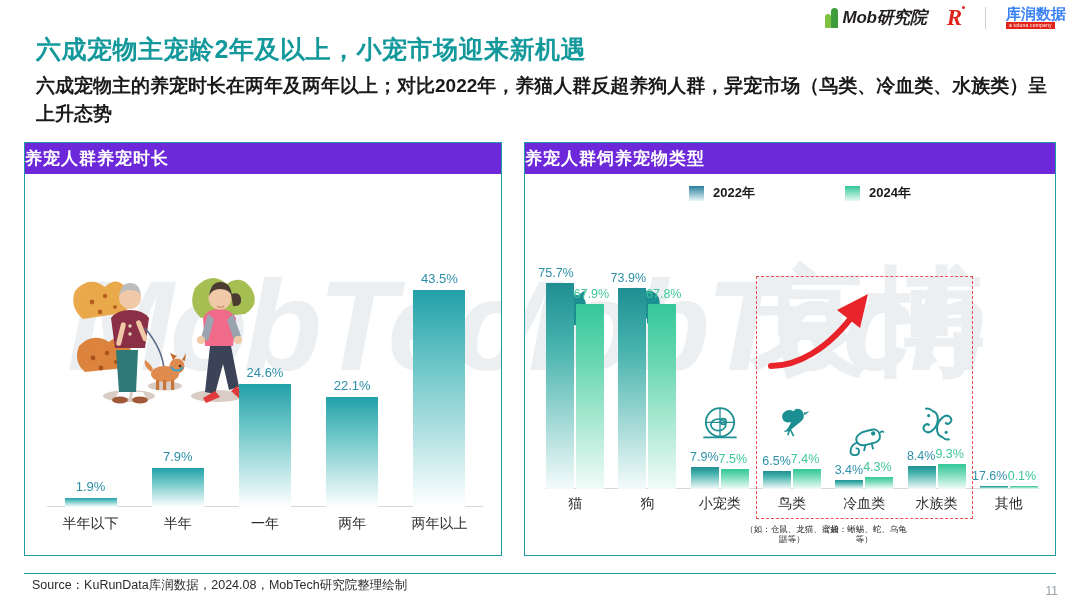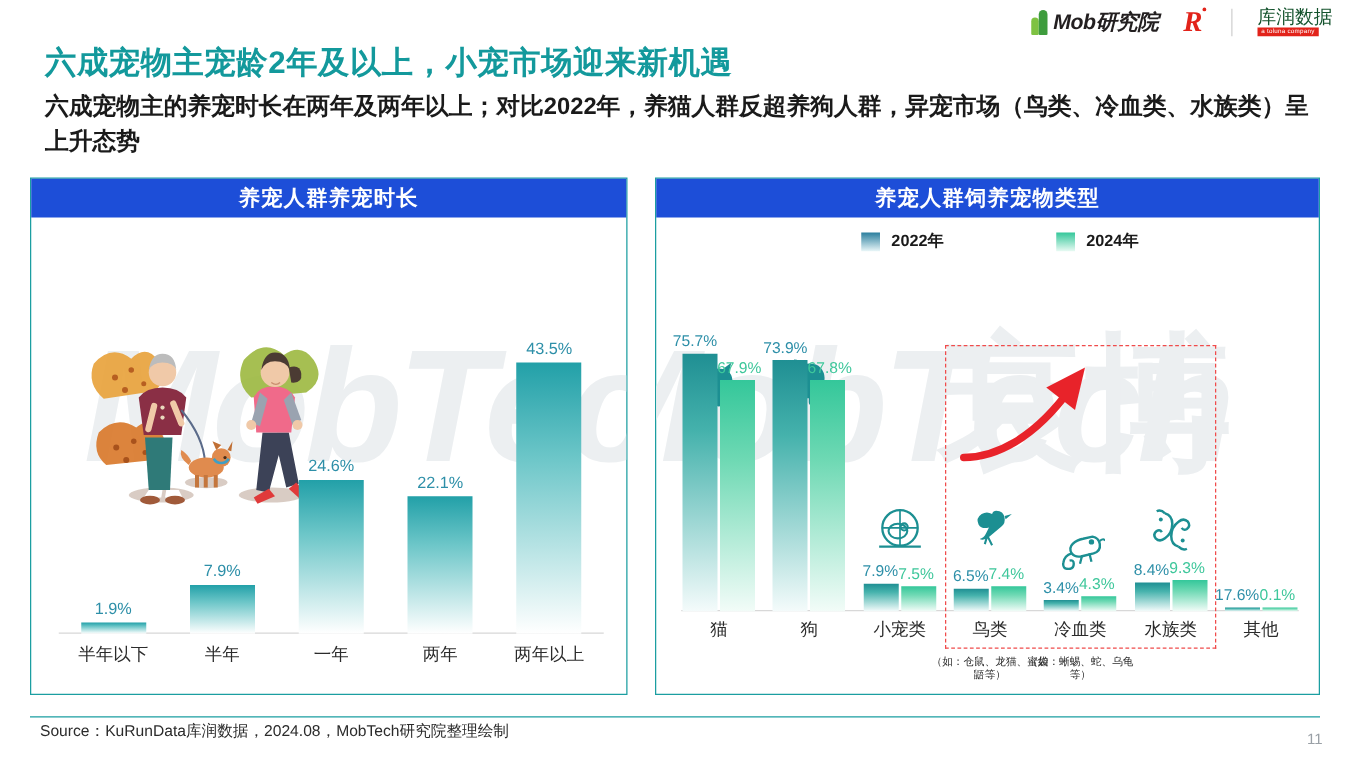--- a/index.html
+++ b/index.html
@@ -19,39 +19,39 @@
       border-radius:3px 3px 1px 1px; }
   .leaf .l2 { position:absolute; left:6px; bottom:0; width:7px; height:20px; background:#3e9c3d;
       border-radius:4px 4px 1px 1px; }
   .mob-text { font-size:17px; font-weight:bold; font-style:italic; color:#231f20; letter-spacing:-0.3px; }
   .logo-sep { width:1px; height:22px; background:#cfcfcf; }
   .kr-r { font-size:23px; font-weight:bold; font-style:italic; color:#e2231a; line-height:1;
       font-family:"Liberation Serif", serif; letter-spacing:-1px; }
   .kr-dot { display:inline-block; width:3px; height:3px; border-radius:50%; background:#e2231a;
       vertical-align:top; margin-left:1px; }
   .kr-right { display:flex; flex-direction:column; align-items:flex-start; line-height:1; }
-  .kr-cn { font-size:15px; font-weight:normal; color:#14532d; }
+  .kr-cn { font-size:15px; font-weight:bold; color:#3b82f6; }
   .kr-en { font-size:5px; color:#fff; background:#e2231a; padding:1px 3px; margin-top:1px; letter-spacing:0.2px;}
 
   
   .title {
     position:absolute; left:36px; top:33px;
     font-size:25px; font-weight:bold; color:#13999c; letter-spacing:0.5px;
     white-space:nowrap;
   }
   .subtitle {
     position:absolute; left:36px; top:72px; width:1016px;
     font-size:19px; font-weight:bold; color:#1a1a1a; line-height:1.45;
   }
 
   
   .panel { position:absolute; border:1px solid #1b9ea1; background:#fff; }
   .panel-head {
-    background:#1d4ed8; color:#fff; font-size:17px; font-weight:bold;
-    text-align:center; line-height:31px; height:31px; letter-spacing:1px;
+    background:#6d28d9; color:#fff; font-size:17px; font-weight:bold;
+    line-height:31px; height:31px; letter-spacing:1px;
   }
   .panel-body { position:relative; height:calc(100% - 31px); overflow:hidden; }
 
   #panel-left  { left:24px;  top:142px; width:478px; height:414px; }
   #panel-right { left:524px; top:142px; width:532px; height:414px; }
 
   
   .wm {
     position:absolute; font-style:italic; font-weight:bold;
     color:#eceff1; white-space:nowrap; pointer-events:none; user-select:none;

